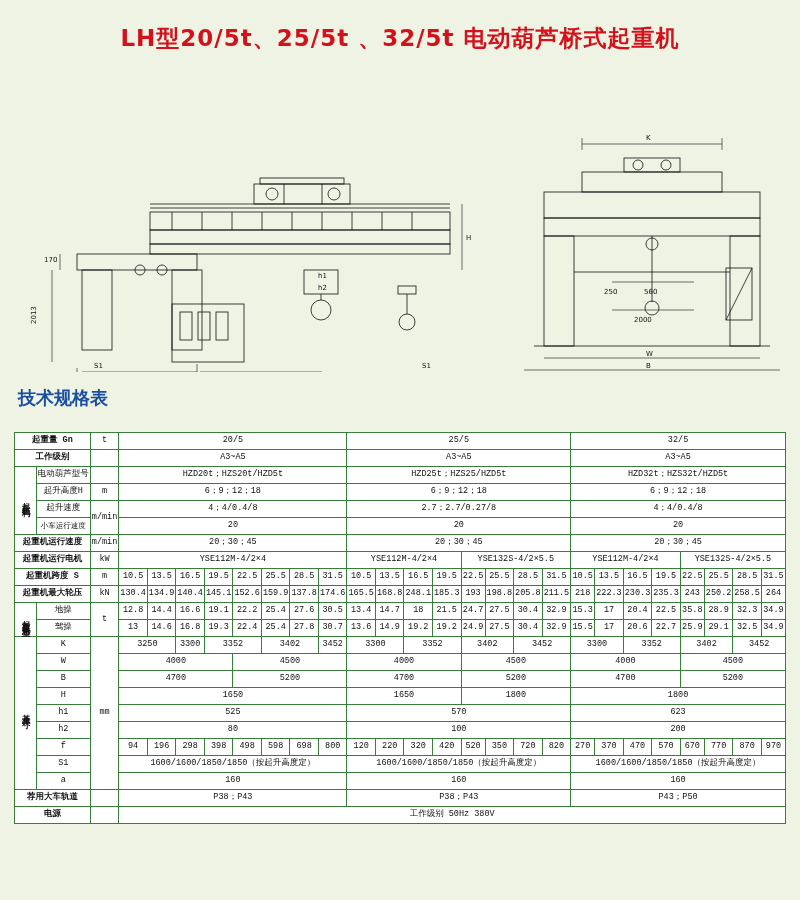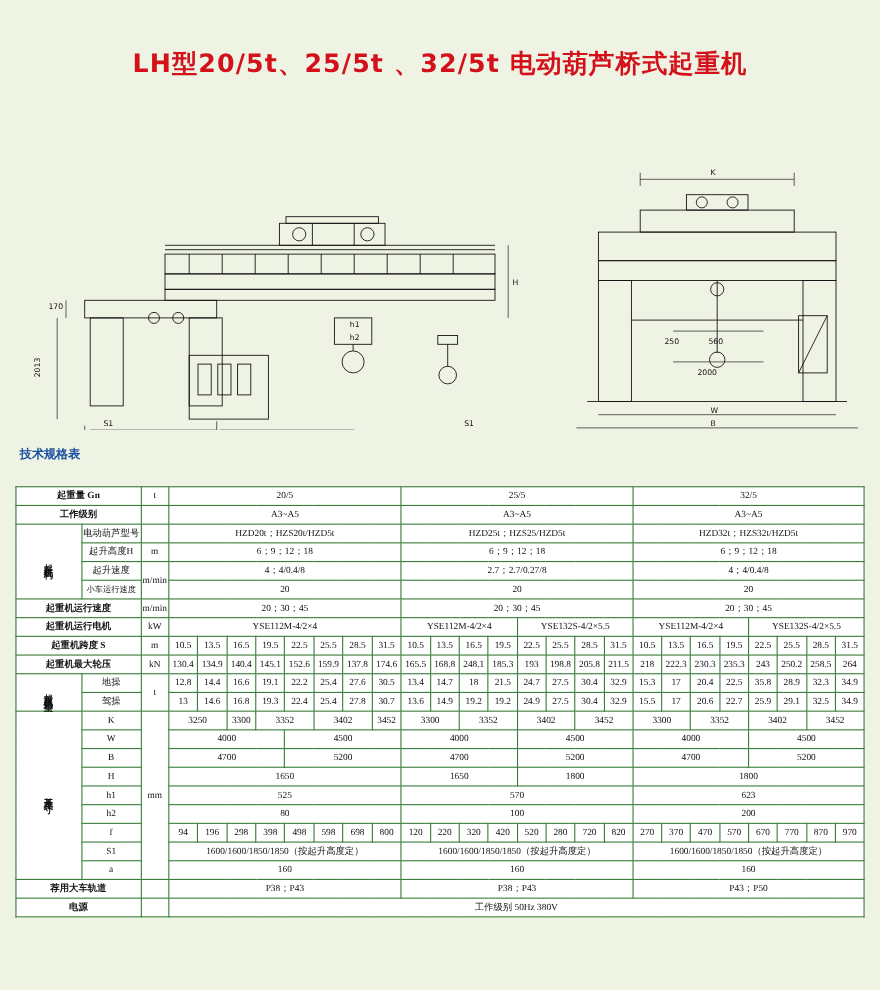--- a/index.html
+++ b/index.html
@@ -11,52 +11,52 @@
     overflow:hidden;
   }
   .page{position:relative;width:800px;height:900px;}
 
   .title{
     text-align:center;
     color:#d4111b;
     font-weight:bold;
     font-size:23px;
     letter-spacing:1px;
-    padding-top:42px;
+    padding-top:23px;
     font-family:"DejaVu Sans", sans-serif;
   }
 
   .drawings{
     position:relative;
     margin:18px 14px 0 14px;
     height:300px;
   }
   .dwg{
     position:absolute;
     top:0;
     border:0;
     background:transparent;
   }
   .dwg.left{left:8px;width:470px;height:300px;}
   .dwg.right{left:490px;width:296px;height:300px;}
 
   .sec-title{
     color:#1a4fa0;
     font-weight:bold;
-    font-size:11px;
+    font-size:18px;
     margin:14px 0 22px 18px;
     font-family:"DejaVu Sans", sans-serif;
   }
 
   table.spec{
     border-collapse:collapse;
     margin:8px 14px;
     width:772px;
     font-size:8.5px;
-    font-family:Liberation Serif, serif;
+    font-family:Liberation Mono, monospace;
   }
   table.spec td{
     border:1px solid #3a7d3a;
     text-align:center;
     vertical-align:middle;
     padding:1px 1px;
     height:14px;
     line-height:1.15;
     background:#ffffff;
   }
@@ -462,21 +462,21 @@
           <td class="white">398</td>
           <td class="white">498</td>
           <td class="white">598</td>
           <td class="white">698</td>
           <td class="white">800</td>
           <td class="blue">120</td>
           <td class="blue">220</td>
           <td class="blue">320</td>
           <td class="blue">420</td>
           <td class="blue">520</td>
-          <td class="blue">280</td>
+          <td class="blue">350</td>
           <td class="blue">720</td>
           <td class="blue">820</td>
           <td class="white">270</td>
           <td class="white">370</td>
           <td class="white">470</td>
           <td class="white">570</td>
           <td class="white">670</td>
           <td class="white">770</td>
           <td class="white">870</td>
           <td class="white">970</td>

